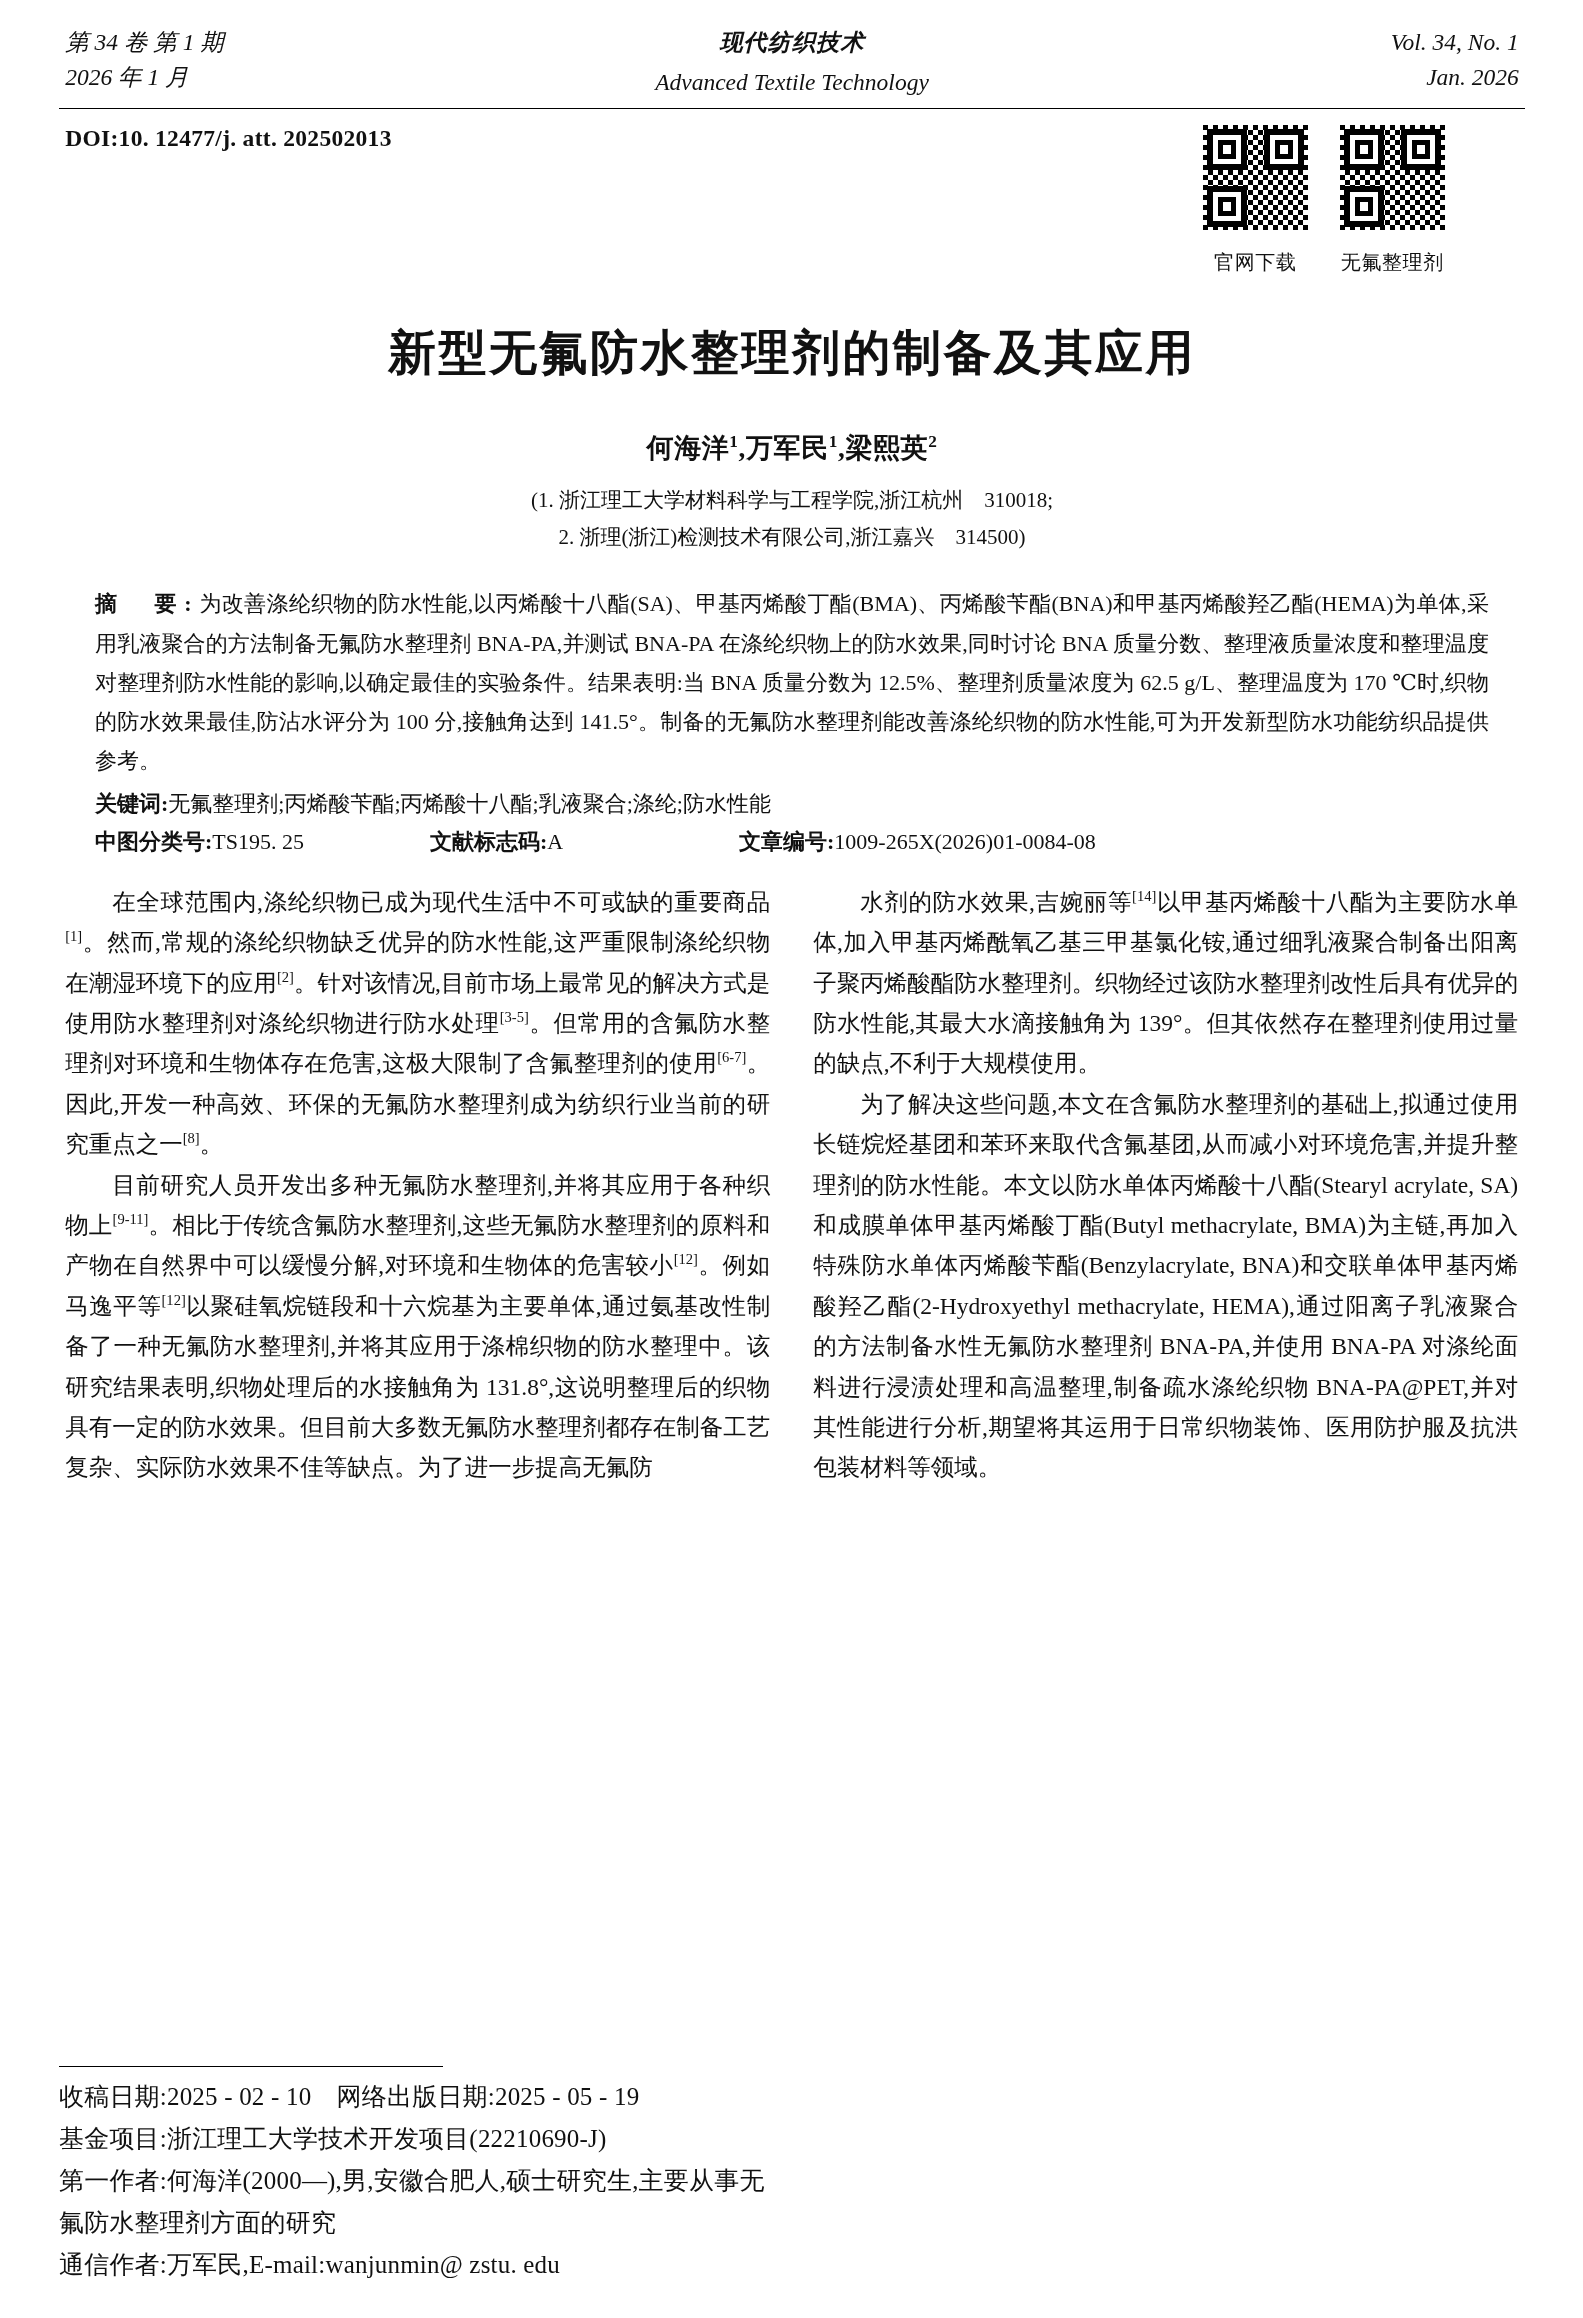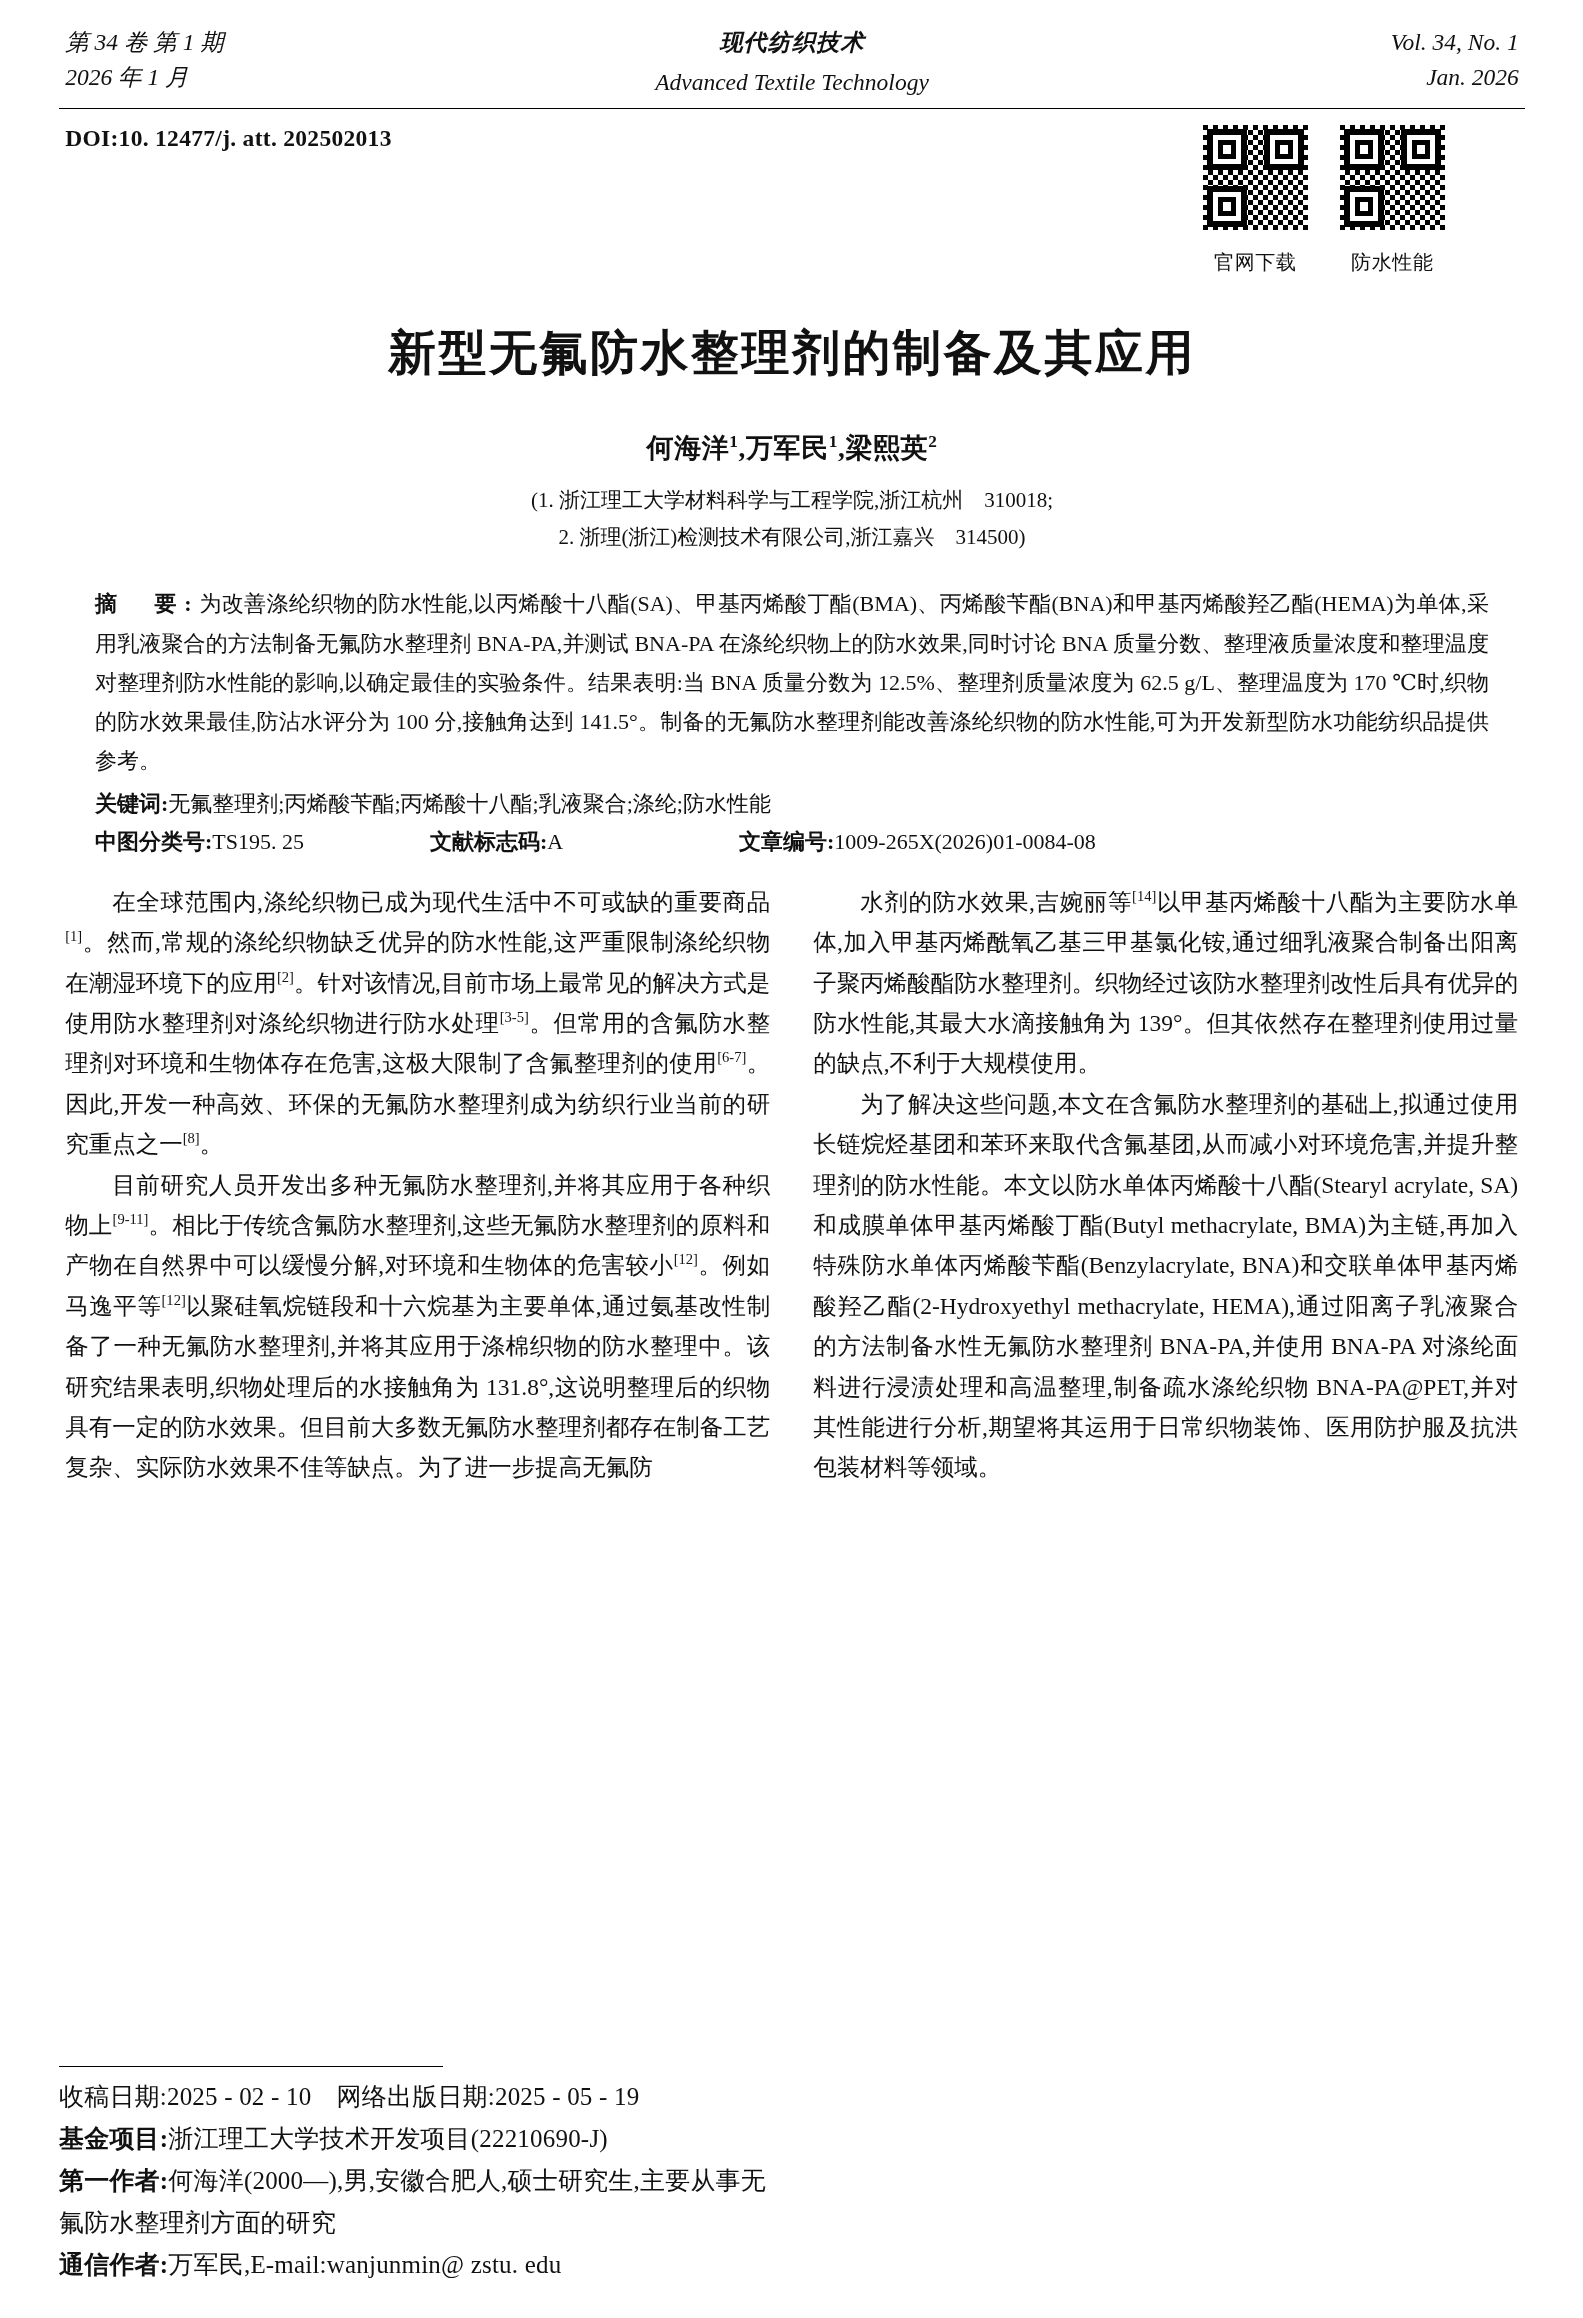--- a/index.html
+++ b/index.html
@@ -195,21 +195,21 @@
     border: none;
     border-top: 1.2px solid #000;
     width: 384px;
     margin: 0 0 8.7px 0;
   }
   .fn-line {
     font-size: 25px;
     line-height: 1.68;
     letter-spacing: 0.2px;
   }
-  .fn-label { font-weight: bold; text-align: center; }
+  .fn-label { font-weight: normal; text-align: center; }
 </style>
 </head>
 <body>
 
 <div class="page">
 
   <div class="runhead">
     <div class="col-left">
       <div class="line1">第 34 卷  第 1 期</div>
       <div class="line2">2026 年 1 月</div>
@@ -233,21 +233,21 @@
       <div class="qr-item">
         <div class="qr-code">
             <span class="qr-bl"></span>
           </div>
         <div class="qr-caption">官网下载</div>
       </div>
       <div class="qr-item">
         <div class="qr-code">
             <span class="qr-bl"></span>
           </div>
-        <div class="qr-caption">防水性能</div>
+        <div class="qr-caption">无氟整理剂</div>
       </div>
     </div>
   </div>
 
   <div class="title">新型无氟防水整理剂的制备及其应用</div>
 
   <div class="authors">
     <span>何海洋</span><sup>1</sup><span>,</span><span>万军民</span><sup>1</sup><span>,</span><span>梁熙英</span><sup>2</sup>
   </div>
 

